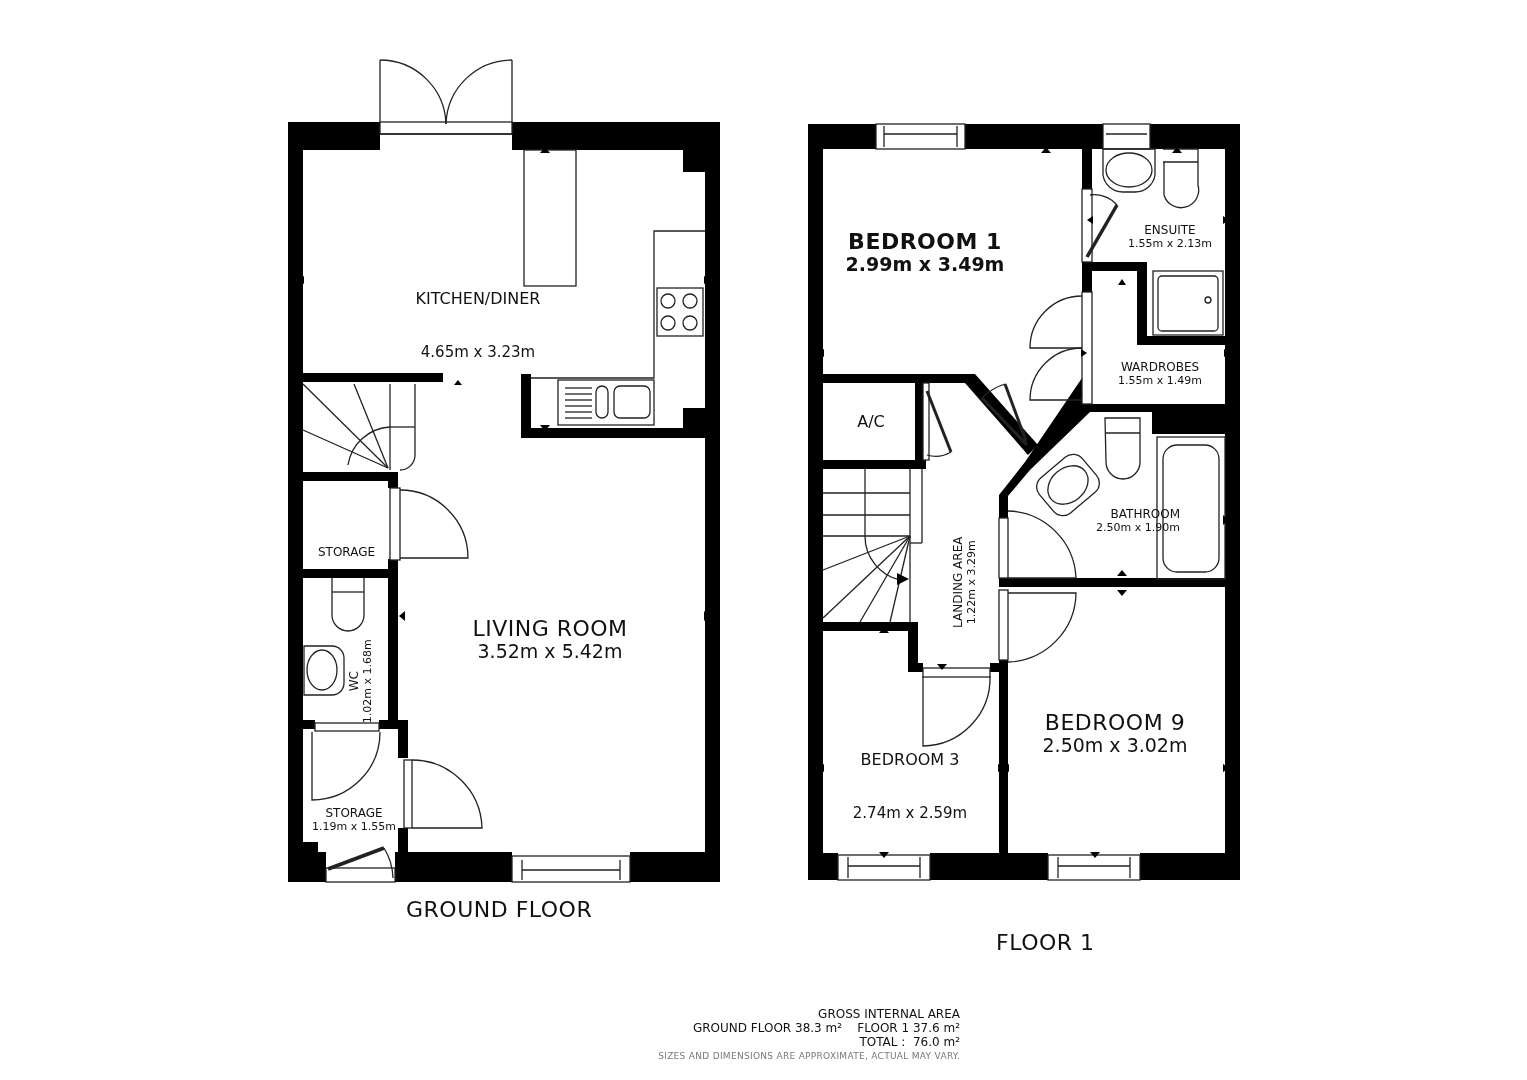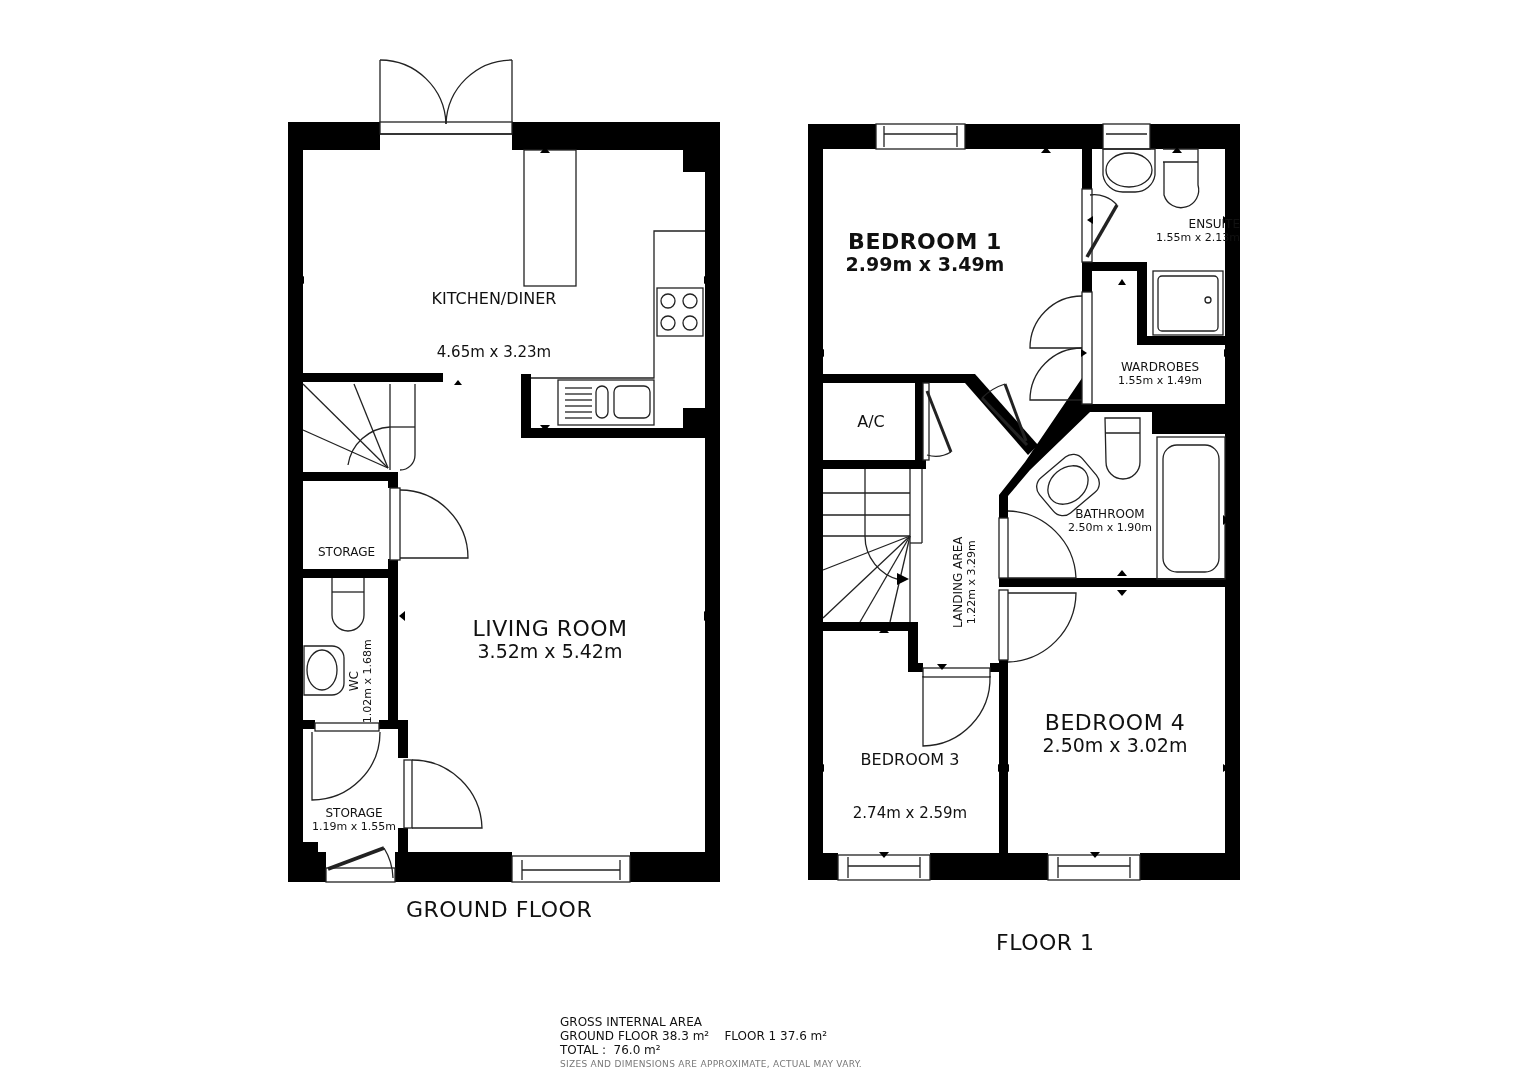--- a/index.html
+++ b/index.html
@@ -7,21 +7,21 @@
   svg.plan{position:absolute;left:0;top:0;}
   .lbl{position:absolute;text-align:center;white-space:nowrap;line-height:1.15;}
   .big .n{font-size:22px;letter-spacing:0.5px;}
   .big .d{font-size:19px;}
   .med .n{font-size:16px;}
   .med .d{font-size:15px;margin-top:36px;}
   .sm .n{font-size:12px;}
   .sm .d{font-size:11px;}
   .rot{transform:rotate(-90deg);transform-origin:center center;}
   .floor-title{position:absolute;font-size:22px;letter-spacing:0.5px;text-align:right;}
-  .footer{position:absolute;left:560px;top:1007px;width:400px;text-align:left;font-size:12px;line-height:14px;margin-top:8px;}
+  .footer{position:absolute;left:560px;top:1007px;width:400px;text-align:right;font-size:12px;line-height:14px;}
   .footer .note{font-size:9px;color:#777;letter-spacing:0.3px;}
 </style>
 </head>
 <body>
 
 <svg class="plan" width="1527" height="1080" viewBox="0 0 1527 1080">
 
   <g fill="#000">
 
     <rect x="288" y="122" width="92" height="28"></rect>
@@ -241,21 +241,21 @@
     <polygon points="937,664 947,664 942,670"></polygon>
     <polygon points="824,764 824,772 818,768"></polygon>
     <polygon points="998,764 998,772 1004,768"></polygon>
     <polygon points="1009,764 1009,772 1003,768"></polygon>
     <polygon points="1223,764 1223,772 1229,768"></polygon>
     <polygon points="879,852 889,852 884,858"></polygon>
     <polygon points="1090,852 1100,852 1095,858"></polygon>
   </g>
 </svg>
 
-<div class="lbl med" style="left:399px;top:290px;width:190px;">
+<div class="lbl med" style="left:383px;top:290px;width:190px;">
   <div class="n">KITCHEN/DINER</div>
   <div class="d">4.65m x 3.23m</div>
 </div>
 <div class="lbl sm" style="left:305px;top:546px;width:83px;">
   <div class="n">STORAGE</div>
 </div>
 <div class="lbl sm rot" style="left:301px;top:668px;width:120px;">
   <div class="n">WC</div>
   <div class="d">1.02m x 1.68m</div>
 </div>
@@ -265,45 +265,45 @@
 </div>
 <div class="lbl sm" style="left:300px;top:807px;width:108px;">
   <div class="n">STORAGE</div>
   <div class="d">1.19m x 1.55m</div>
 </div>
 
 <div class="lbl big" style="left:820px;top:229px;width:210px;font-weight:bold;">
   <div class="n">BEDROOM 1</div>
   <div class="d">2.99m x 3.49m</div>
 </div>
-<div class="lbl sm" style="left:1100px;top:218px;width:140px;text-align:right;">
+<div class="lbl sm" style="left:1100px;top:224px;width:140px;">
   <div class="n">ENSUITE</div>
   <div class="d">1.55m x 2.13m</div>
 </div>
 <div class="lbl sm" style="left:1090px;top:361px;width:140px;">
   <div class="n">WARDROBES</div>
   <div class="d">1.55m x 1.49m</div>
 </div>
 <div class="lbl med" style="left:826px;top:413px;width:90px;">
   <div class="n">A/C</div>
 </div>
-<div class="lbl sm" style="left:1040px;top:508px;width:140px;">
+<div class="lbl sm" style="left:1040px;top:508px;width:140px;text-align:right;">
   <div class="n">BATHROOM</div>
   <div class="d">2.50m x 1.90m</div>
 </div>
 <div class="lbl sm rot" style="left:900px;top:569px;width:130px;">
   <div class="n">LANDING AREA</div>
   <div class="d">1.22m x 3.29m</div>
 </div>
 <div class="lbl med" style="left:830px;top:751px;width:160px;">
   <div class="n">BEDROOM 3</div>
   <div class="d">2.74m x 2.59m</div>
 </div>
 <div class="lbl big" style="left:1010px;top:710px;width:210px;">
-  <div class="n">BEDROOM 4</div>
+  <div class="n">BEDROOM 9</div>
   <div class="d">2.50m x 3.02m</div>
 </div>
 
 <div class="floor-title" style="left:406px;top:897px;">GROUND FLOOR</div>
 <div class="floor-title" style="left:996px;top:897px;margin-top:33px;">FLOOR 1</div>
 
 <div class="footer">
   <div>GROSS INTERNAL AREA</div>
   <div style="white-space:pre;">GROUND FLOOR 38.3 m²    FLOOR 1 37.6 m²</div>
   <div style="white-space:pre;">TOTAL :  76.0 m²</div>

